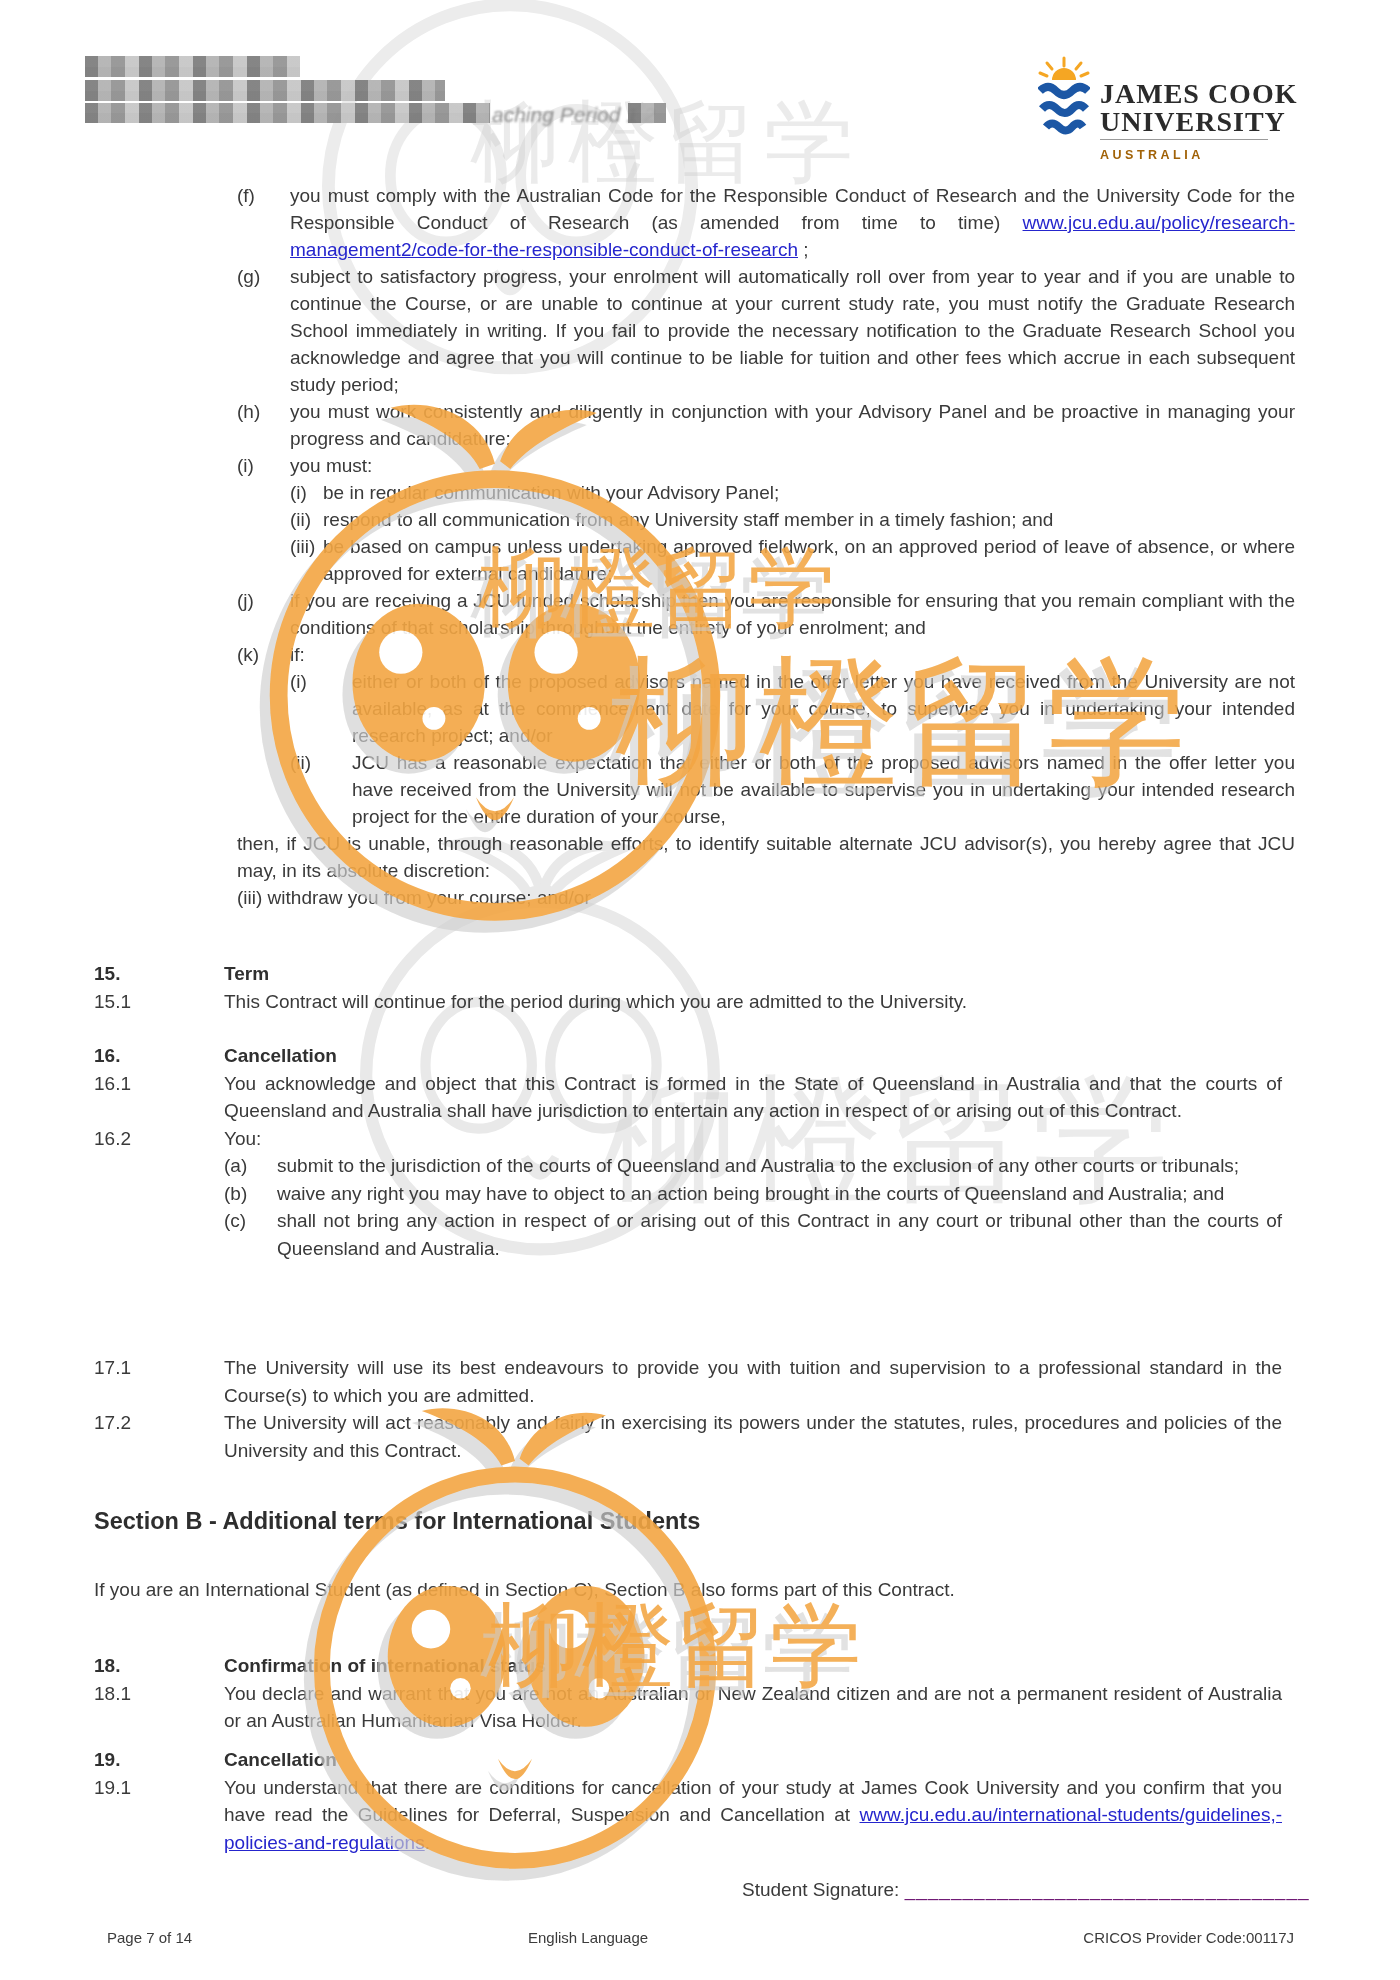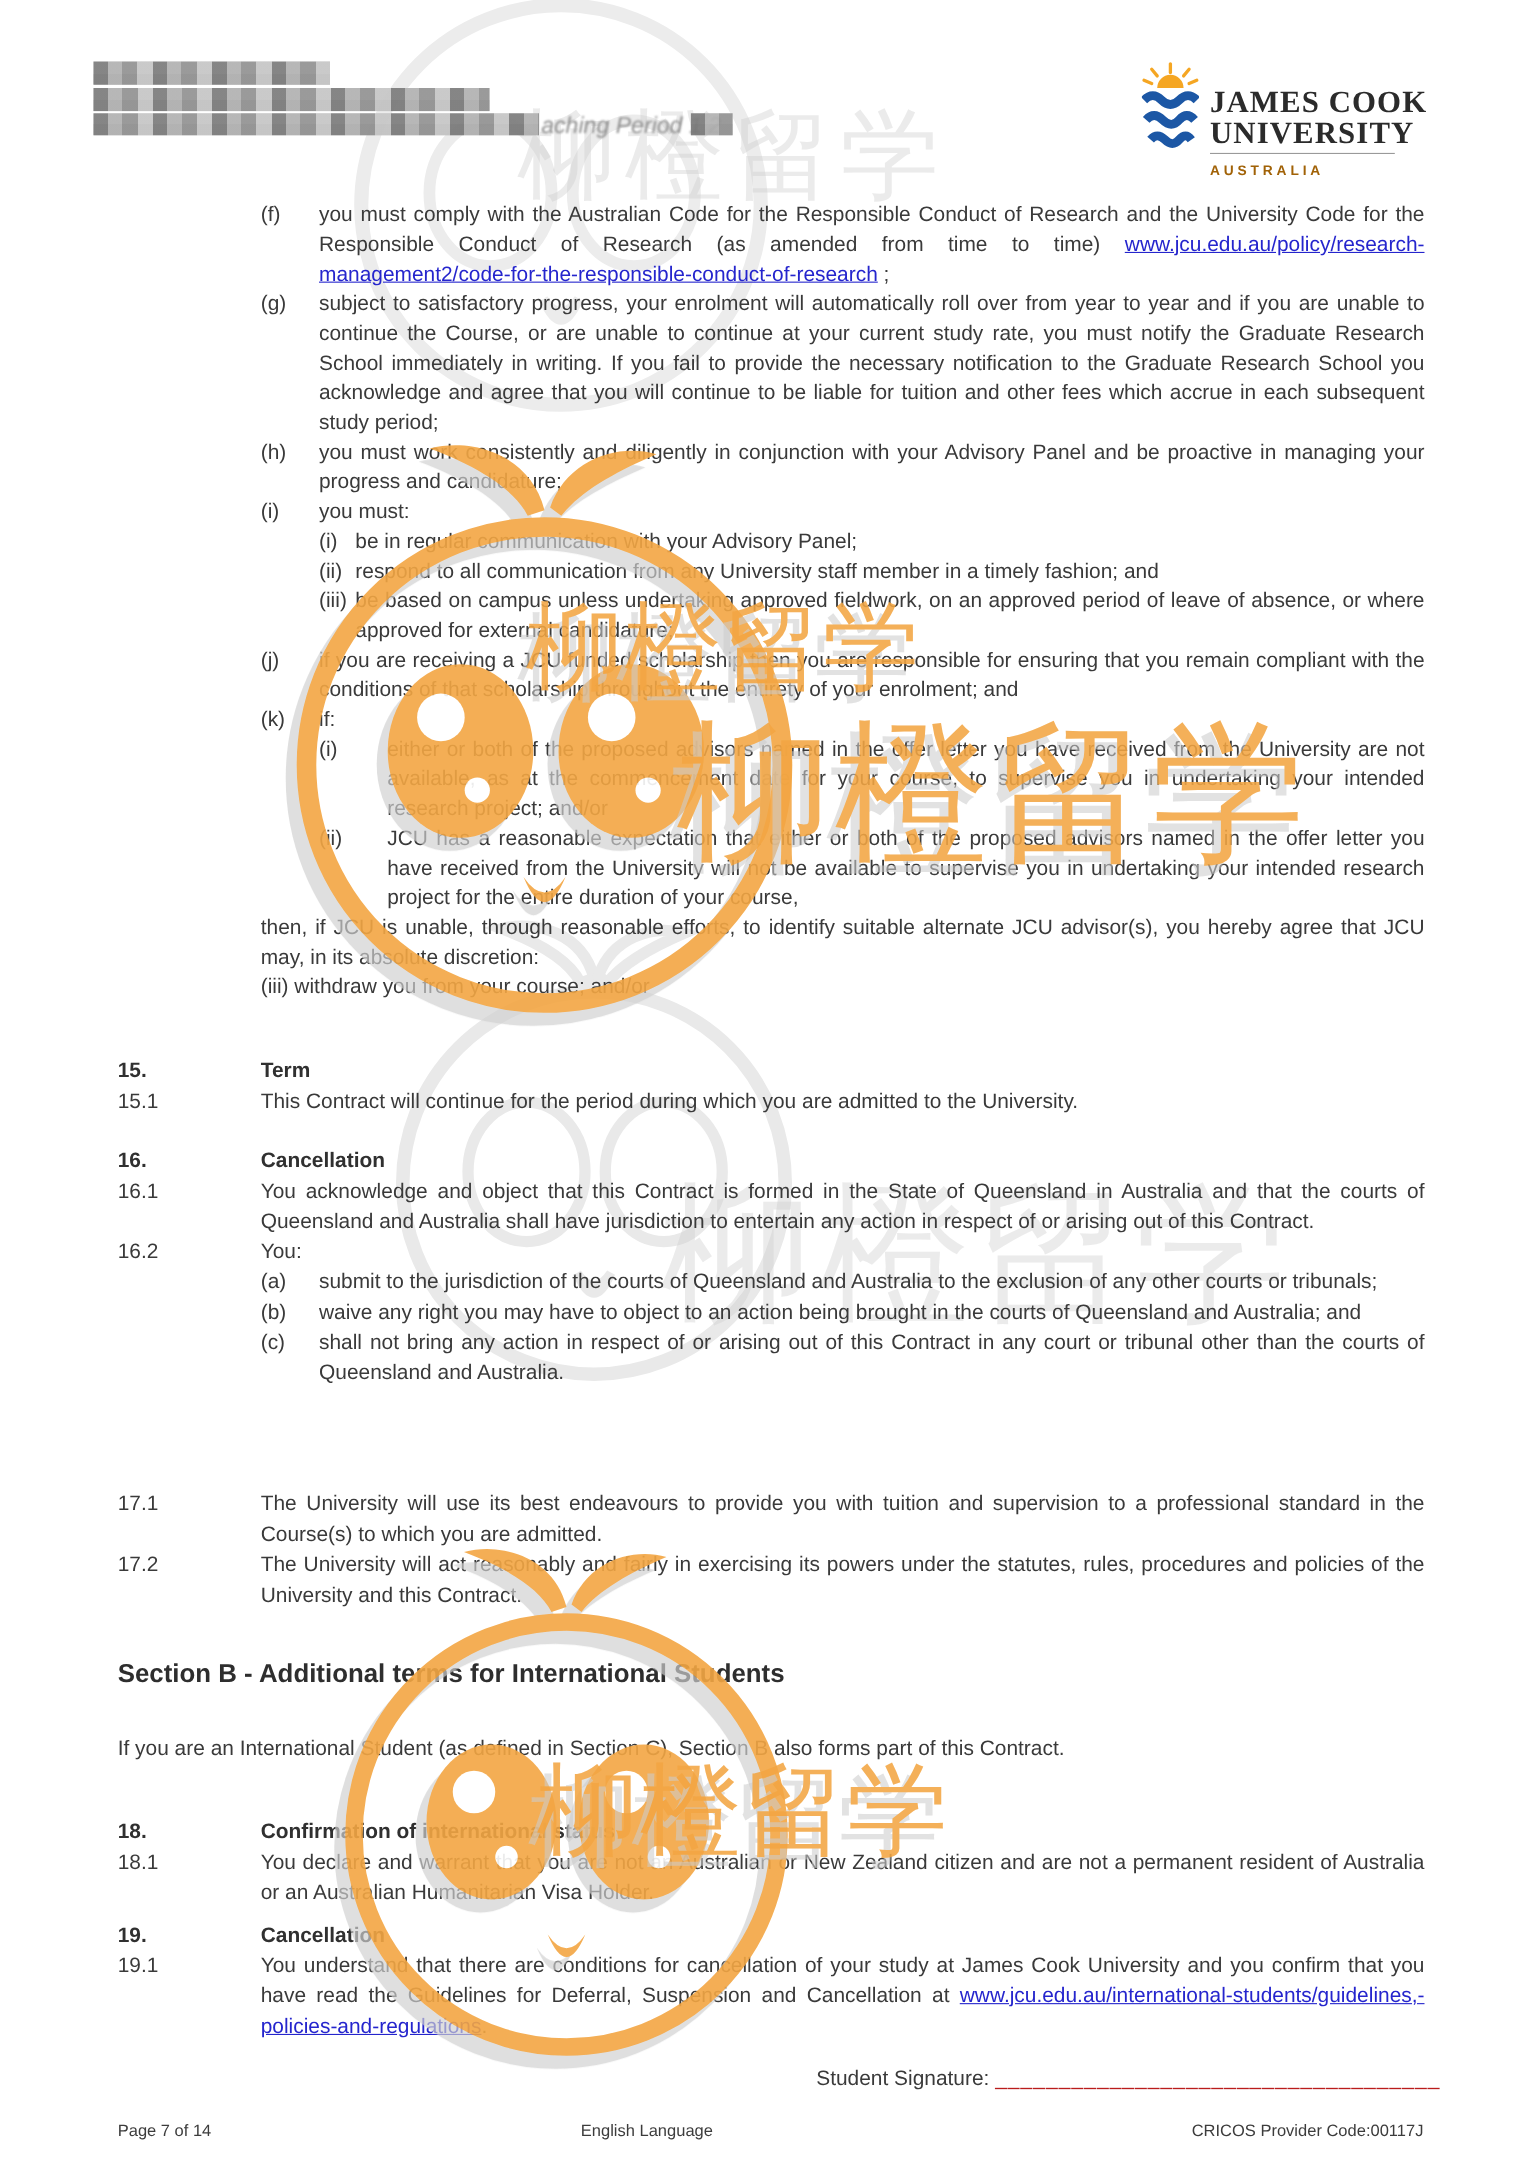--- a/index.html
+++ b/index.html
@@ -30,21 +30,21 @@
 
   
   .logo{position:absolute;left:1038px;top:56px;display:flex;gap:10px;}
   .logo-text{padding-top:24px;}
   .logo-name{font-family:"Liberation Serif", serif;font-size:28px;line-height:28px;
     color:#2b2b2b;letter-spacing:1px;font-weight:600;white-space:nowrap;}
   .logo-rule{width:168px;border-top:1.5px solid #9a9a9a;margin:3px 0 2px 0;}
   .logo-country{font-size:12.5px;letter-spacing:3.5px;font-weight:bold;color:#a16207;}
 
   
-  .doc{position:absolute;left:107px;width:1188px;}
+  .doc{position:absolute;left:94px;width:1188px;}
   .clauses{position:absolute;left:237px;top:182px;width:1058px;}
   .clause{display:flex;}
   .c-label{flex:0 0 53px;}
   .c-text{flex:1;text-align:justify;}
   .sub-i{display:flex;margin-left:53px;}
   .sub-i .s-label{flex:0 0 33px;}
   .sub-k{display:flex;margin-left:53px;}
   .sub-k .s-label{flex:0 0 62px;}
   .s-text{flex:1;text-align:justify;}
   .k-cont{text-align:justify;}
@@ -59,21 +59,21 @@
   .c-sub .c-label{flex:0 0 53px;}
 
   #sec15{top:960px;} #sec16{top:1042px;} #sec17{top:1354px;}
   #secb-head{top:1506px;font-size:23.5px;line-height:30px;font-weight:bold;color:#2e2e2e;}
   #secb-intro{top:1576px;} #sec18{top:1630px;margin-top:22px;} #sec19{top:1746px;}
 
   .doc-link{color:#2525cd;text-decoration:underline;cursor:pointer;}
 
   
   .sig-row{position:absolute;left:742px;top:1876px;white-space:nowrap;}
-  .sig-line{letter-spacing:1px;color:#b91c1c;}
+  .sig-line{letter-spacing:1px;color:#701a75;}
   .footer{position:absolute;left:0;top:1924px;width:1400px;font-size:15px;color:#3c3c3c;}
   .footer-left{position:absolute;left:107px;}
   .footer-center{position:absolute;left:528px;}
   .footer-right{position:absolute;right:106px;}
 
   
   .wm-cjk{position:absolute;white-space:nowrap;font-family:"DejaVu Sans", sans-serif;}
   .wm-grey-1{left:470px;top:128px;font-size:90px;letter-spacing:8px;color:rgba(202,202,202,.38);}
   .wm-grey-2{left:600px;top:1126px;font-size:138px;letter-spacing:6px;color:rgba(205,205,205,.4);}
   .wm-orange{color:#F3A643;opacity:.88;text-shadow:-8px 10px 0 rgba(205,205,205,.65);}

